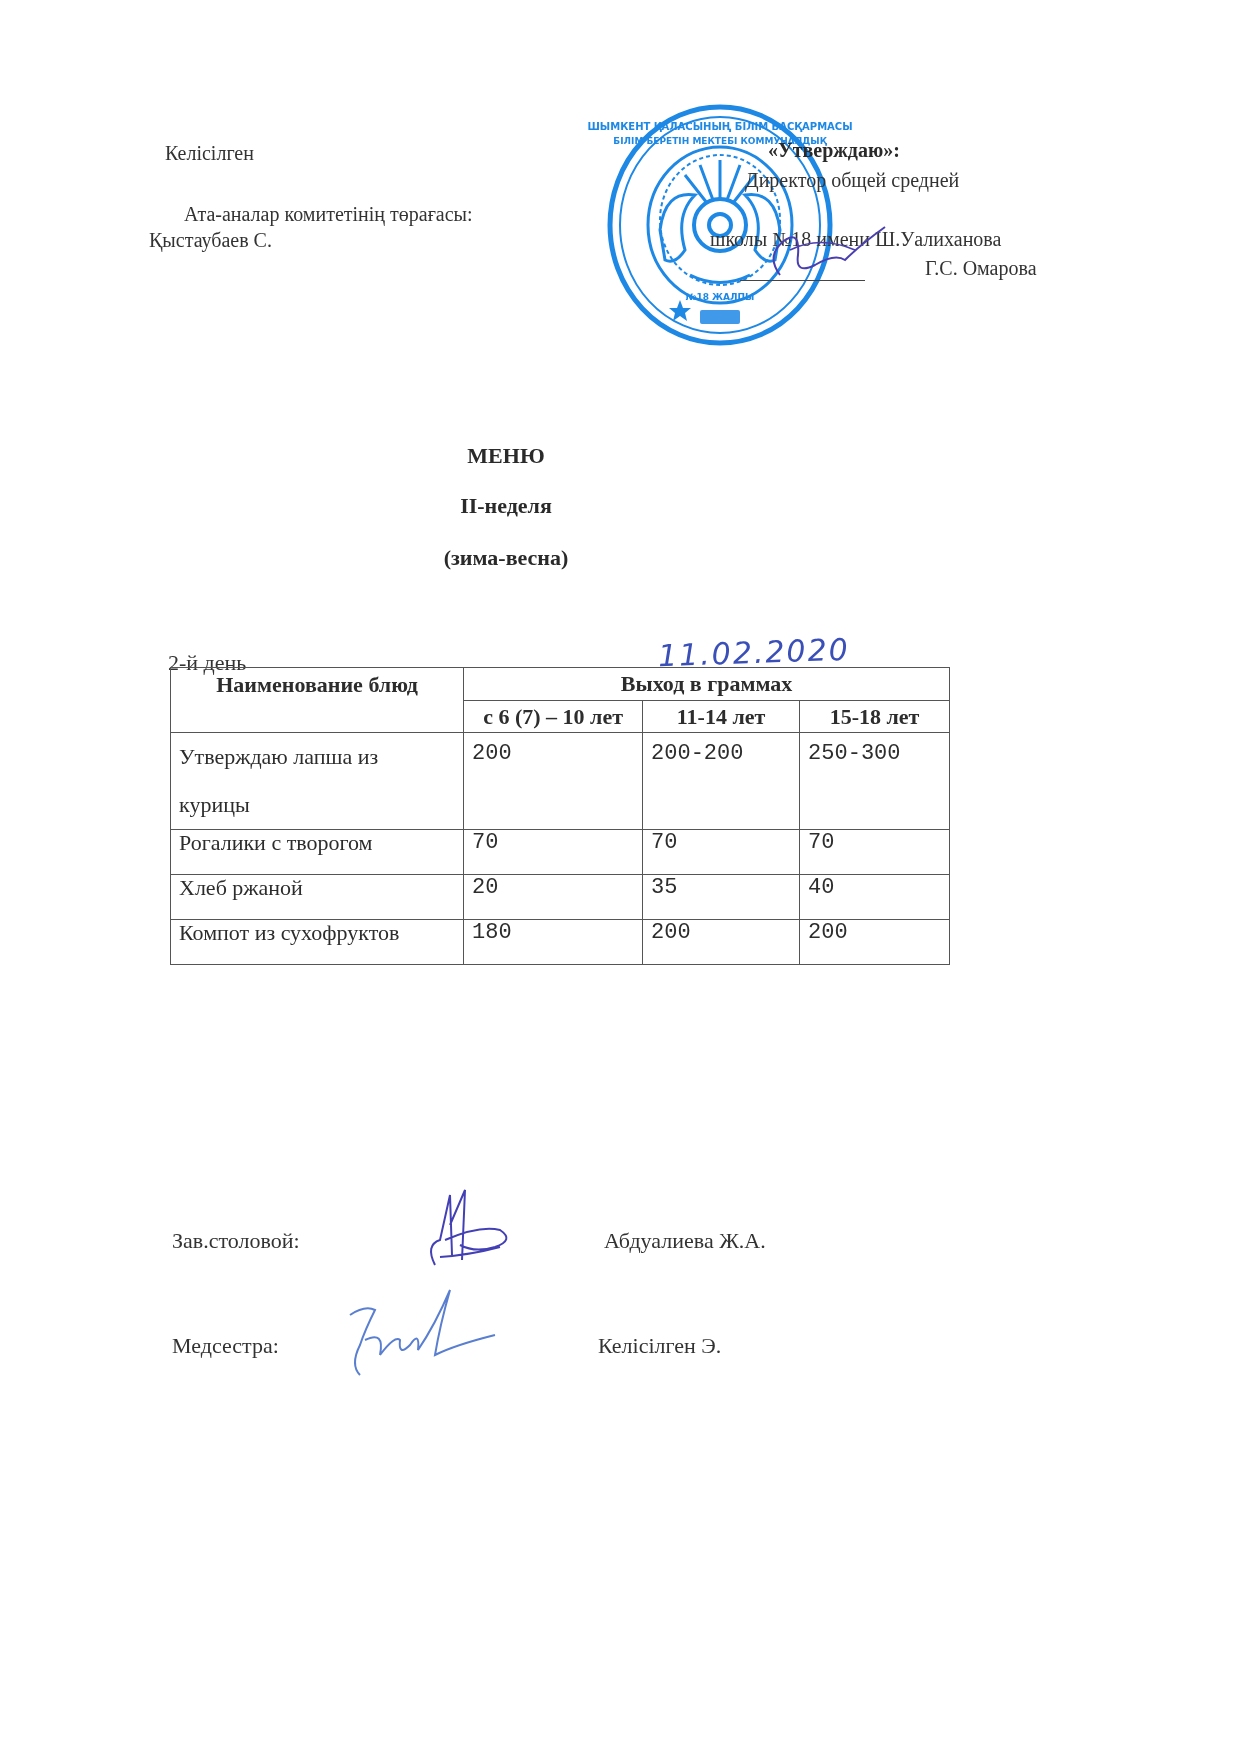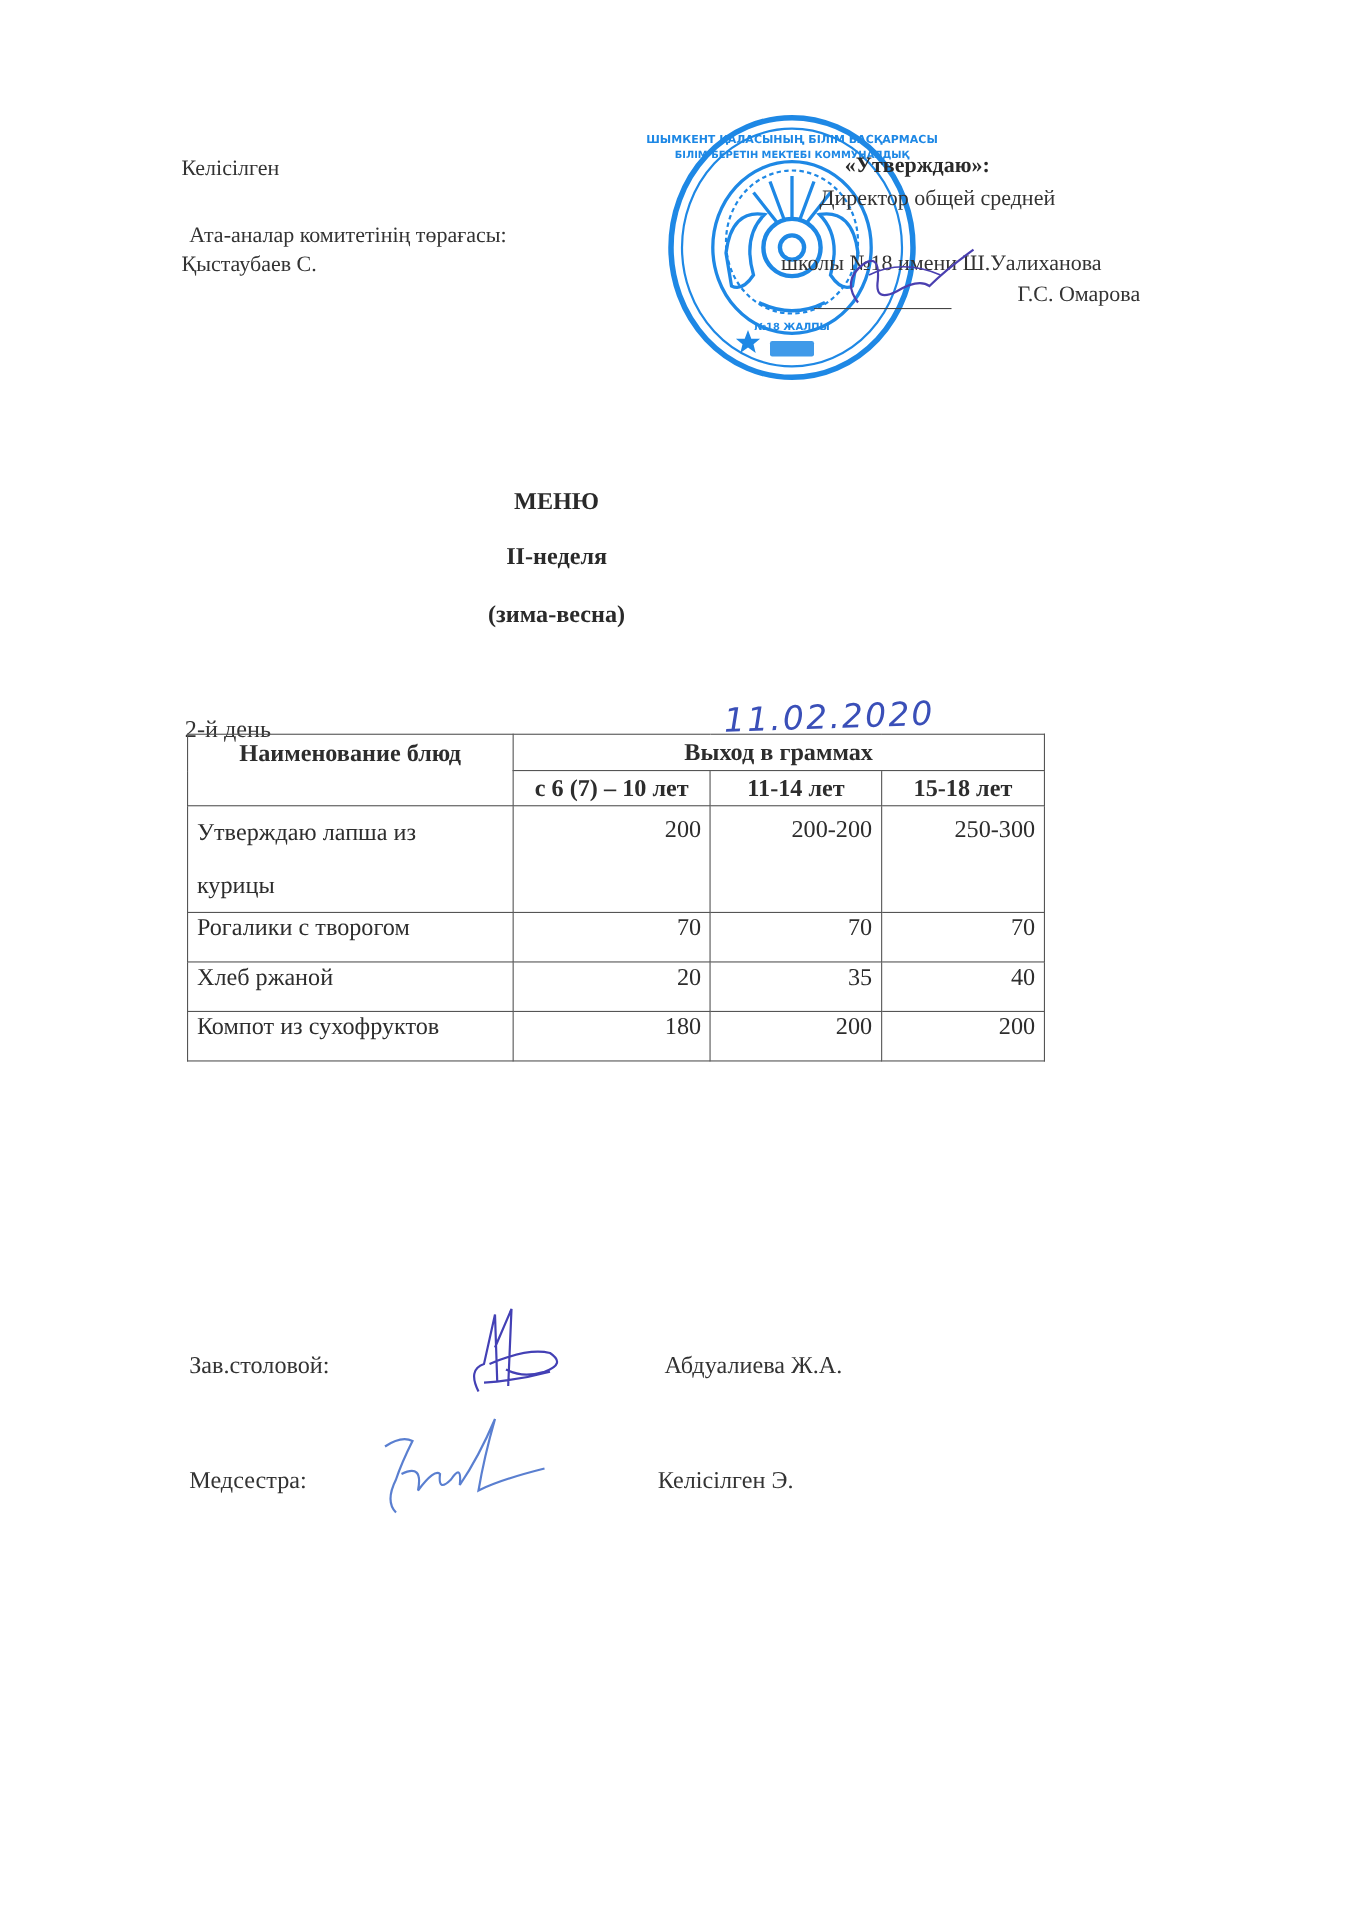--- a/index.html
+++ b/index.html
@@ -54,36 +54,36 @@
     }
     table.menu th {
       font-weight: bold;
       text-align: center;
       vertical-align: middle;
     }
     table.menu th.dish-head { vertical-align: top; padding-top: 4px; }
     .h1 { height: 33px; }
     .h2 { height: 32px; }
     td.dish { text-align: left; vertical-align: top; padding-top: 6px; }
-    td.num { text-align: right; vertical-align: top; padding-top: 6px; }
+    td.num { text-align: left; vertical-align: top; padding-top: 6px; font-family: Liberation Mono, monospace; }
     tr.tall td { height: 88px; line-height: 48px; padding-top: 0; }
     tr.tall td.num { line-height: 32px; padding-top: 5px; }
     tr.std td { height: 44px; }
 
     .sig-role { font-size: 22px; color: #333; }
     .sig-name { font-size: 22px; color: #333; }
 
     svg { position: absolute; overflow: visible; }
   </style>
 </head>
 <body>
 
 <div class="abs hdr-text" style="left:165px; top:142px;">Келісілген</div>
-<div class="abs hdr-text" style="left:172px; top:203px;">Ата-аналар комитетінің төрағасы:</div>
-<div class="abs hdr-text" style="left:165px; top:229px;">Қыстаубаев С.</div>
+<div class="abs hdr-text" style="left:184px; top:203px;">Ата-аналар комитетінің төрағасы:</div>
+<div class="abs hdr-text" style="left:149px; top:229px;">Қыстаубаев С.</div>
 
 <svg style="left:605px; top:100px;" width="230" height="250" viewBox="0 0 230 250">
   <g fill="none" stroke="#1e88e5">
     <ellipse cx="115" cy="125" rx="110" ry="118" stroke-width="5"></ellipse>
     <ellipse cx="115" cy="125" rx="100" ry="108" stroke-width="2"></ellipse>
     <ellipse cx="115" cy="125" rx="72" ry="78" stroke-width="3"></ellipse>
     <ellipse cx="115" cy="120" rx="60" ry="65" stroke-width="2" stroke-dasharray="4 3"></ellipse>
     <circle cx="115" cy="125" r="26" stroke-width="4"></circle>
     <circle cx="115" cy="125" r="11" stroke-width="4"></circle>
     <path d="M115 60 L115 100 M95 65 L108 100 M135 65 L122 100 M80 75 L102 103 M150 75 L128 103" stroke-width="3"></path>

